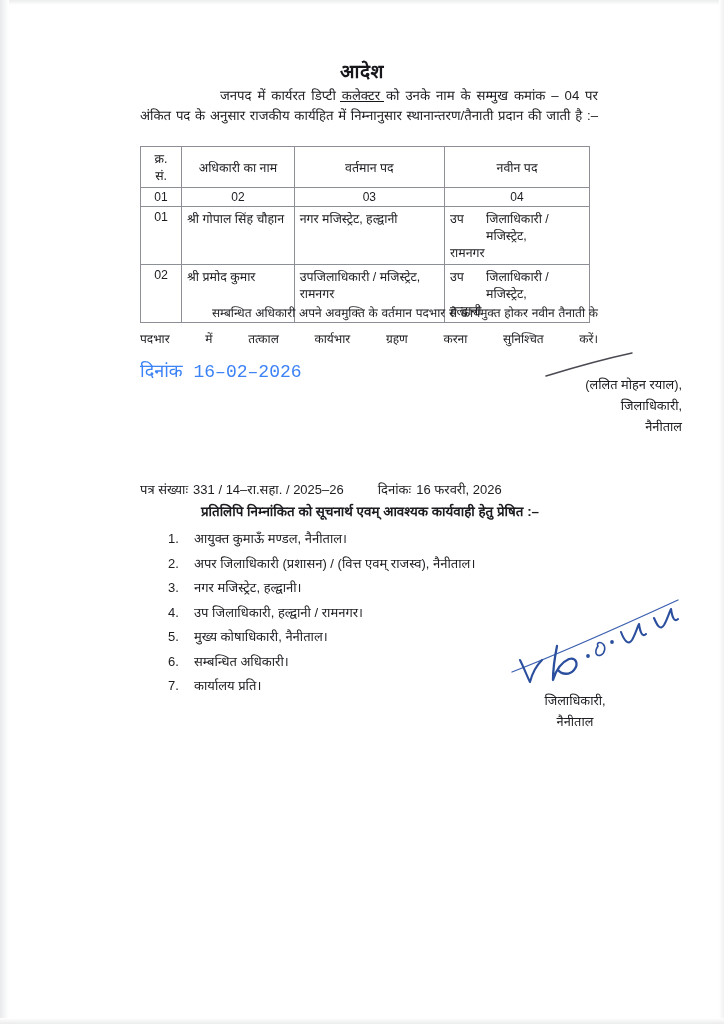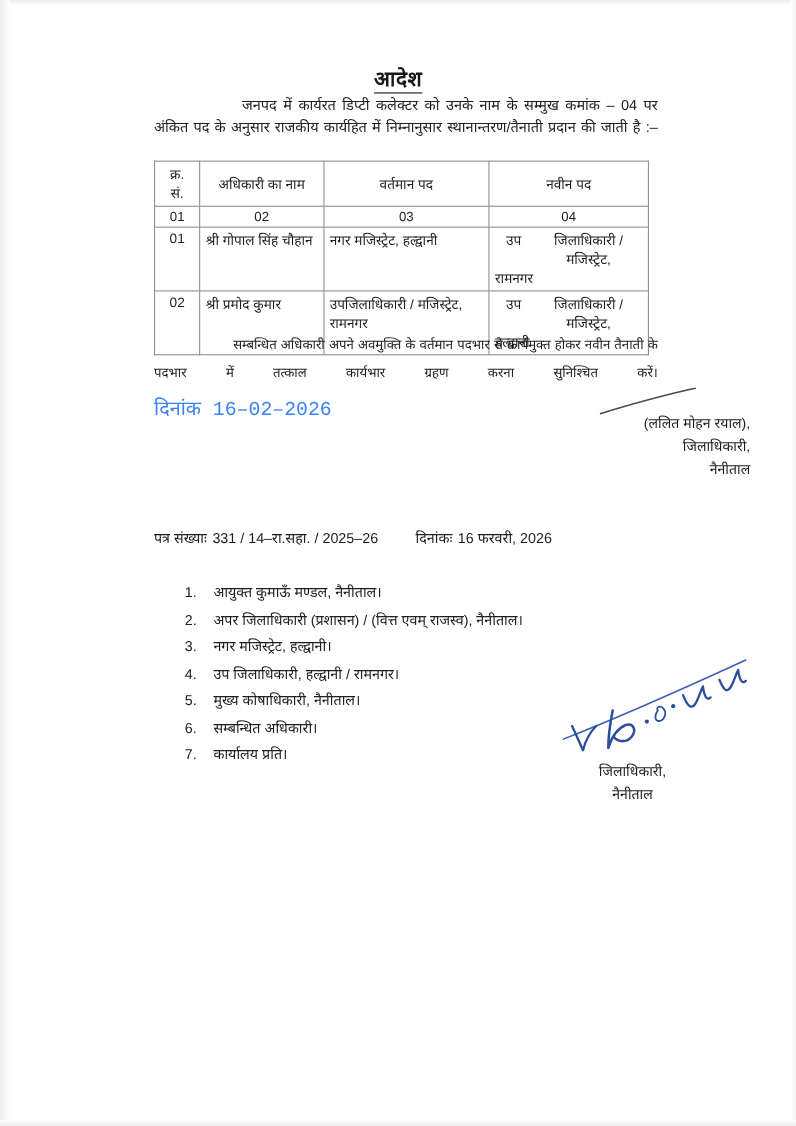--- a/index.html
+++ b/index.html
@@ -58,21 +58,21 @@
     left: 0; top: 58px;
     width: 724px;
     text-align: center;
     font-size: 19px;
     font-weight: 700;
     letter-spacing: 0.5px;
     color: #17171c;
   }
   .order-title span {
     border-bottom: 1.6px solid #17171c;
-    padding-bottom: 1px;
+    padding-bottom: 19px;
   }
 
   
   .intro {
     position: absolute;
     left: 140px; top: 86px;
     width: 458px;
     font-size: 13.2px;
     line-height: 20px;
     text-align: justify;
@@ -99,21 +99,20 @@
   .tbl th { text-align: center; vertical-align: middle; }
   .c-sn   { width: 34px;  text-align: center; }
   .c-name { width: 116px; }
   .c-cur  { width: 156px; }
   .c-new  { width: 144px; }
   .numrow td { text-align: center; font-size: 12px; padding: 2px 4px; }
   .hdr-tall { height: 34px; }
   .two-col-cell {
     display: flex;
     gap: 2px;
-    text-align: center;
   }
   .two-col-cell .w1 { flex: 0 0 34px; }
   .two-col-cell .w2 { flex: 1 1 auto; }
   .cellline2 { display: block; }
 
   
   .para2 {
     position: absolute;
     left: 140px; top: 300px;
     width: 458px;
@@ -298,20 +297,21 @@
 
     <div class="meta-row">
       <div>
         <span class="lbl">पत्र संख्याः</span><span>331 / 14–रा.सहा. / 2025–26</span>
       </div>
       <div>
         <span class="lbl">दिनांकः</span><span>16 फरवरी, 2026</span>
       </div>
     </div>
 
+    <div class="copy-line">प्रतिलिपि निम्नांकित को सूचनार्थ एवम् आवश्यक कार्यवाही हेतु प्रेषित :–</div>
 
     <div class="cc-list">
       <div class="cc-item">
         <span class="cc-num">1.</span>
         <span class="cc-txt">आयुक्त कुमाऊँ मण्डल, नैनीताल।</span>
       </div>
       <div class="cc-item">
         <span class="cc-num">2.</span>
         <span class="cc-txt">अपर जिलाधिकारी (प्रशासन) / (वित्त एवम् राजस्व), नैनीताल।</span>
       </div>

